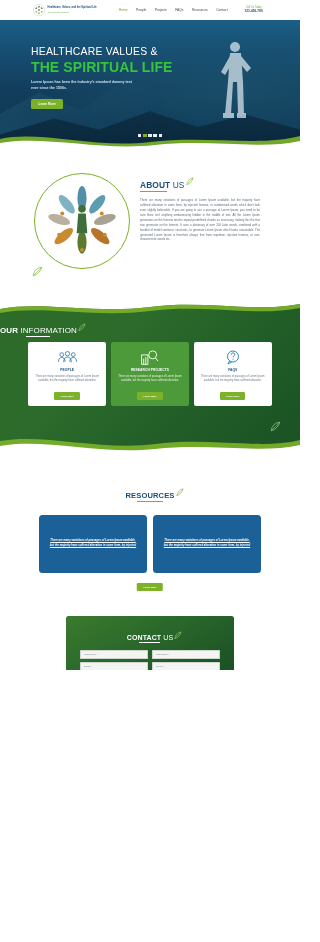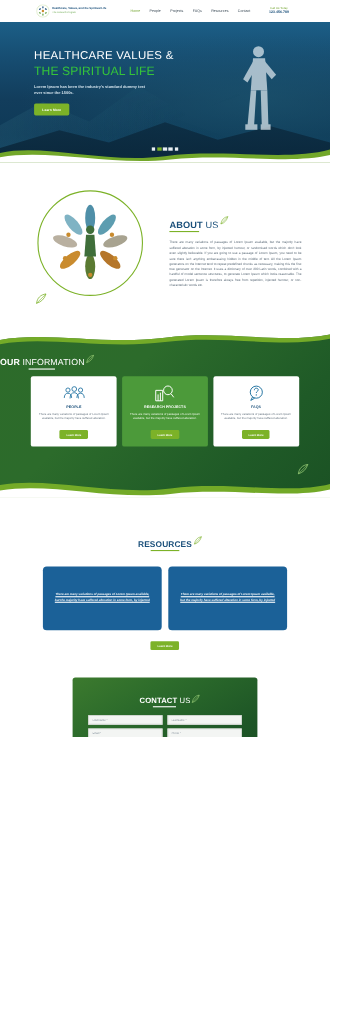--- a/index.html
+++ b/index.html
@@ -64,21 +64,21 @@
   .hero-runner {
     position: absolute; right: 42px; top: 14px; width: 50px; height: 104px;
     opacity: 0.92;
   }
   .hero-content { position: absolute; left: 31px; top: 26px; z-index: 5; }
   .hero-l1 {
     font-size: 10.4px; font-weight: normal; color: #ffffff;
     letter-spacing: 0.25px; line-height: 1.16; white-space: nowrap;
   }
   .hero-l2 {
-    font-size: 11px; font-weight: normal; color: #35c43a;
+    font-size: 14px; font-weight: bold; color: #35c43a;
     letter-spacing: 0.1px; line-height: 1.18; white-space: nowrap; margin-top: 0.5px;
   }
   .hero-sub {
     margin-top: 5px; font-size: 3.6px; color: #cfe0ea; line-height: 1.55;
     max-width: 108px; font-weight: bold;
   }
   .hero-btn {
     margin-top: 6px; display: inline-block; background: #7cb228; color: #ffffff;
     font-size: 3px; font-weight: bold; padding: 3.2px 7.5px; border: none;
     border-radius: 1.5px; cursor: pointer; letter-spacing: 0.1px;
@@ -101,21 +101,21 @@
     background: #ffffff;
   }
   .about-inner { position: relative; width: 100%; height: 100%; }
   .about-circle {
     position: absolute; left: 34px; top: 25px; width: 96px; height: 96px;
     border-radius: 50%; border: 0.8px solid #7cb228; background: #ffffff;
     display: flex; align-items: center; justify-content: center;
   }
   .about-circle svg { display: block; }
   .leaf-accent-l { position: absolute; left: 31px; top: 118px; width: 13px; height: 11px; }
-  .about-right { position: absolute; left: 154px; top: 26px; width: 120px; margin-top: 20px; }
+  .about-right { position: absolute; left: 140px; top: 26px; width: 120px; }
   .sec-head { position: relative; display: inline-block; }
   .sec-head-txt {
     font-size: 8.4px; font-weight: bold; color: #1a4f7a; letter-spacing: 0.1px;
     white-space: nowrap;
   }
   .sec-head-txt .lt { color: #1a4f7a; }
   .sec-head-txt .nrm { font-weight: normal; color: #1a4f7a; }
   .sec-underline {
     margin-top: 1.2px; width: 27px; height: 1.1px; background: #7cb228;
   }

